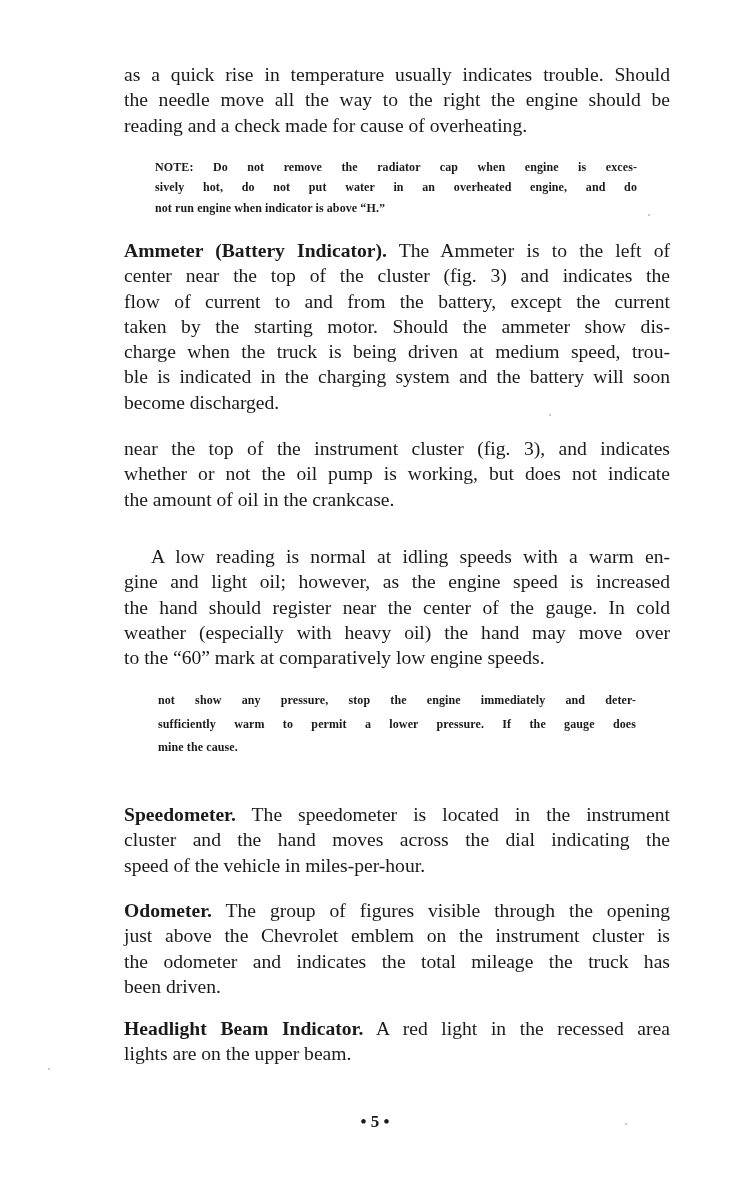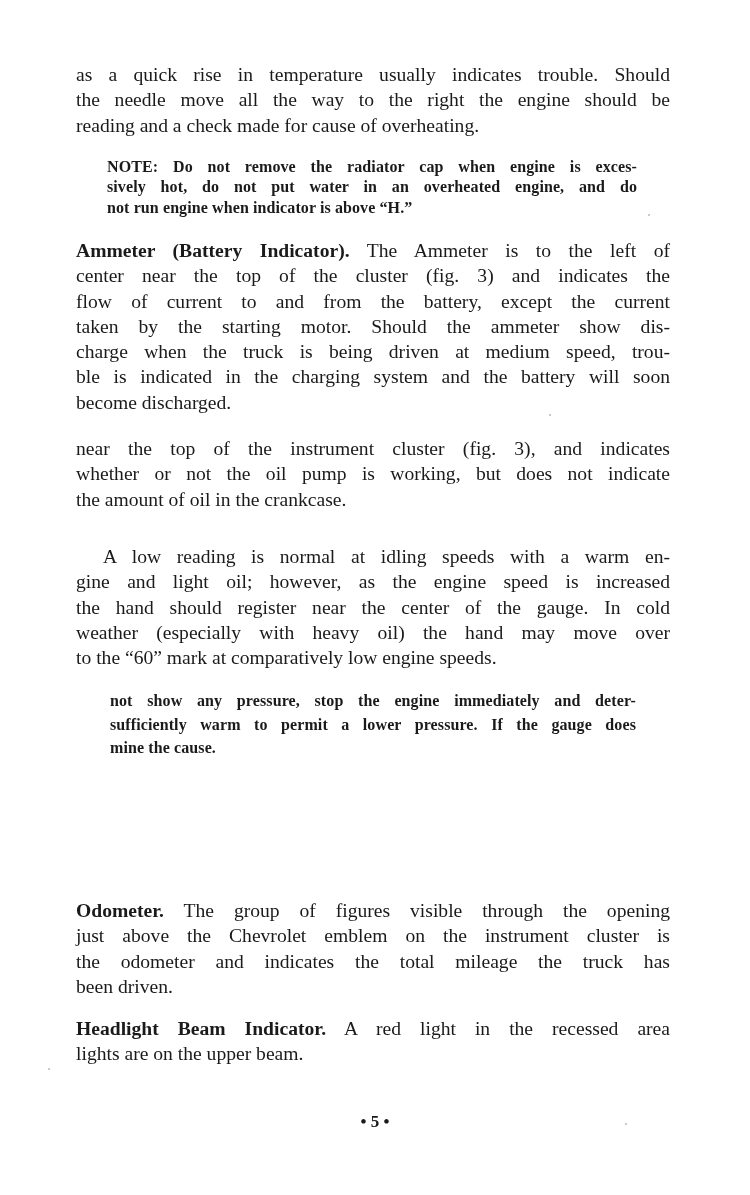--- a/index.html
+++ b/index.html
@@ -29,37 +29,38 @@
     .line {
       display: block;
       height: 25.3px;
       line-height: 25.3px;
       font-family: "Liberation Serif", "DejaVu Serif", serif;
       font-size: 19.6px;
       text-align: justify;
       text-align-last: justify;
       white-space: nowrap;
       overflow: visible;
+      margin-left: 48px;
     }
     .line.last {
       text-align-last: left;
     }
     .line .lead {
       font-weight: bold;
     }
     .indent {
       padding-left: 27px;
     }
     .note {
       position: absolute;
       left: 107px;
       width: 530px;
     }
     .note .line {
-      font-size: 16px;
+      font-size: 12px;
       font-weight: bold;
       height: 20.4px;
       line-height: 20.4px;
       letter-spacing: 0.1px;
     }
     .note2 {
       left: 110px;
       width: 526px;
     }
     .note2 .line {
@@ -123,20 +124,25 @@
     <span class="line">weather (especially with heavy oil) the hand may move over</span>
     <span class="line last">to the “60” mark at comparatively low engine speeds.</span>
   </div>
 
   <div class="note note2" style="top:689px;">
     <span class="line">not show any pressure, stop the engine immediately and deter-</span>
     <span class="line">sufficiently warm to permit a lower pressure. If the gauge does</span>
     <span class="line last">mine the cause.</span>
   </div>
 
+  <div class="block" style="top:802px;">
+    <span class="line"><span class="lead">Speedometer.</span><span> The speedometer is located in the instrument</span></span>
+    <span class="line">cluster and the hand moves across the dial indicating the</span>
+    <span class="line last">speed of the vehicle in miles-per-hour.</span>
+  </div>
 
   <div class="block" style="top:898px;">
     <span class="line"><span class="lead">Odometer.</span><span> The group of figures visible through the opening</span></span>
     <span class="line">just above the Chevrolet emblem on the instrument cluster is</span>
     <span class="line">the odometer and indicates the total mileage the truck has</span>
     <span class="line last">been driven.</span>
   </div>
 
   <div class="block" style="top:1016px;">
     <span class="line"><span class="lead">Headlight Beam Indicator.</span><span> A red light in the recessed area</span></span>

